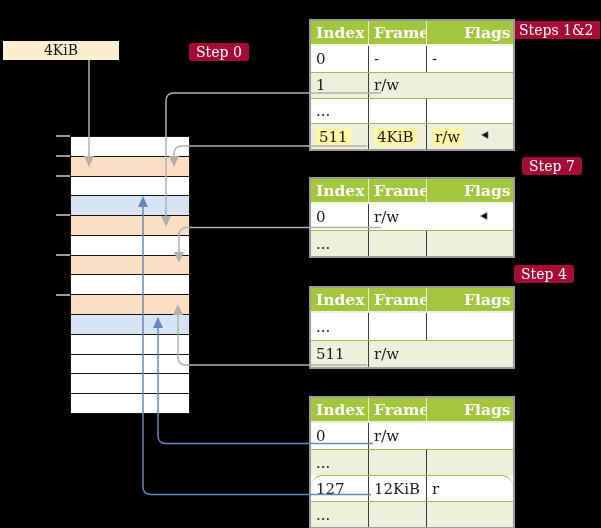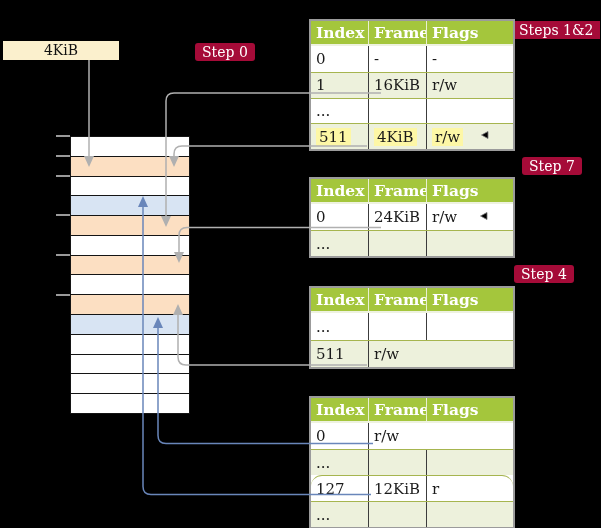--- a/index.html
+++ b/index.html
@@ -18,21 +18,21 @@
     font-size:14px;line-height:19px;text-align:center;
   }
 
   
   .step-label{
     background:#a50b38;color:#fff;
     font-size:14px;line-height:16px;
     padding:1px 7px;border-radius:3px;
     white-space:nowrap;
   }
-  #label-step0{left:189px;top:43px;margin-left:6px;}
+  #label-step0{left:189px;top:43px;}
   #label-steps12{left:512px;top:21px;border-top-right-radius:0;border-bottom-right-radius:0;}
   #label-step3{left:522px;top:157px;}
   #label-step4{left:514px;top:265px;text-align:center;}
 
   
   #memory-column{
     left:70px;top:136px;width:120px;height:278px;
     border:1px solid #141414;box-sizing:border-box;
     display:flex;flex-direction:column;
   }
@@ -59,21 +59,21 @@
   }
   .pcell{
     box-sizing:border-box;padding-left:5px;
     display:flex;align-items:center;
     font-size:15px;color:#1a1a1a;overflow:hidden;white-space:nowrap;
   }
   .pcell.c0{width:58px;}
   .pcell.c1{width:58px;}
   .pcell.c2{width:51px;flex:1;}
   .prow-header .pcell{font-size:15.5px;color:#fff;border-right:1.5px solid #e9f0d2;}
-  .prow-header .pcell:last-child{border-right:none;}
+  .prow-header .pcell:last-child{border-right:none;margin-left:32px;}
   .prow-body .pcell{border-right:1px solid #3c3c3c;}
   .prow-body .pcell:last-child{border-right:none;}
   .prow-body{border-top:1px solid #a6b54f;}
   .prow-body.first{border-top:none;}
   .row-shaded{background:#edf1dc;}
   .hl{background:#fdf7a6;padding:0 3px;}
 
   #arrow-overlay{left:0;top:0;pointer-events:none;}
 </style>
 </head>
@@ -118,21 +118,20 @@
       <div class="pcell c1">Frame</div>
       <div class="pcell c2">Flags</div>
     </div>
     <div class="prow prow-body first" style="height: 25.8px;">
       <div class="pcell c0">0</div>
       <div class="pcell c1">-</div>
       <div class="pcell c2">-</div>
     </div>
     <div class="prow prow-body row-shaded" style="height: 25.8px;">
       <div class="pcell c0">1</div>
-      <div class="pcell c1">16KiB</div>
       <div class="pcell c2">r/w</div>
     </div>
     <div class="prow prow-body" style="height: 25.8px;">
       <div class="pcell c0">...</div>
       <div class="pcell c1"></div>
       <div class="pcell c2"></div>
     </div>
     <div class="prow prow-body row-shaded" style="height: 25.8px;">
       <div class="pcell c0">
         <span class="hl">511</span>
@@ -146,21 +145,20 @@
     </div>
   </div>
 <div class="abs ptable" id="page-table-2" style="top: 177px;">
     <div class="prow prow-header" style="height: 25px;">
       <div class="pcell c0">Index</div>
       <div class="pcell c1">Frame</div>
       <div class="pcell c2">Flags</div>
     </div>
     <div class="prow prow-body first" style="height: 26px;">
       <div class="pcell c0">0</div>
-      <div class="pcell c1">24KiB</div>
       <div class="pcell c2">r/w</div>
     </div>
     <div class="prow prow-body row-shaded" style="height: 26px;">
       <div class="pcell c0">...</div>
       <div class="pcell c1"></div>
       <div class="pcell c2"></div>
     </div>
   </div>
 <div class="abs ptable" id="page-table-3" style="top: 286px;">
     <div class="prow prow-header" style="height: 25px;">

